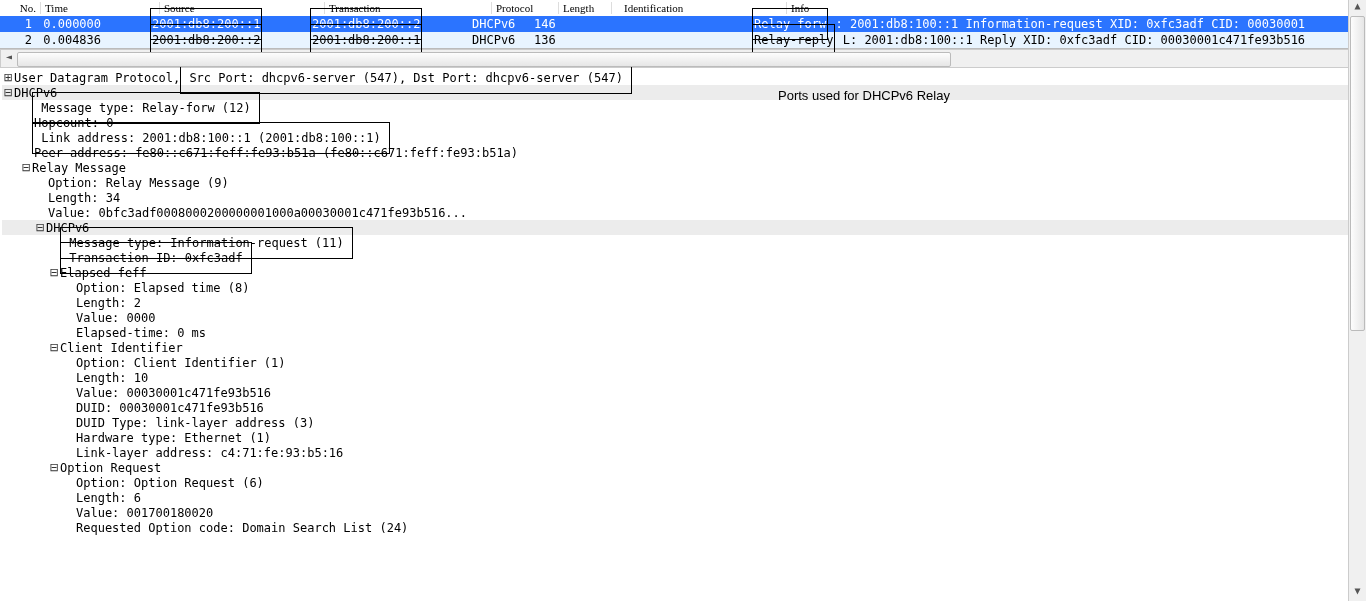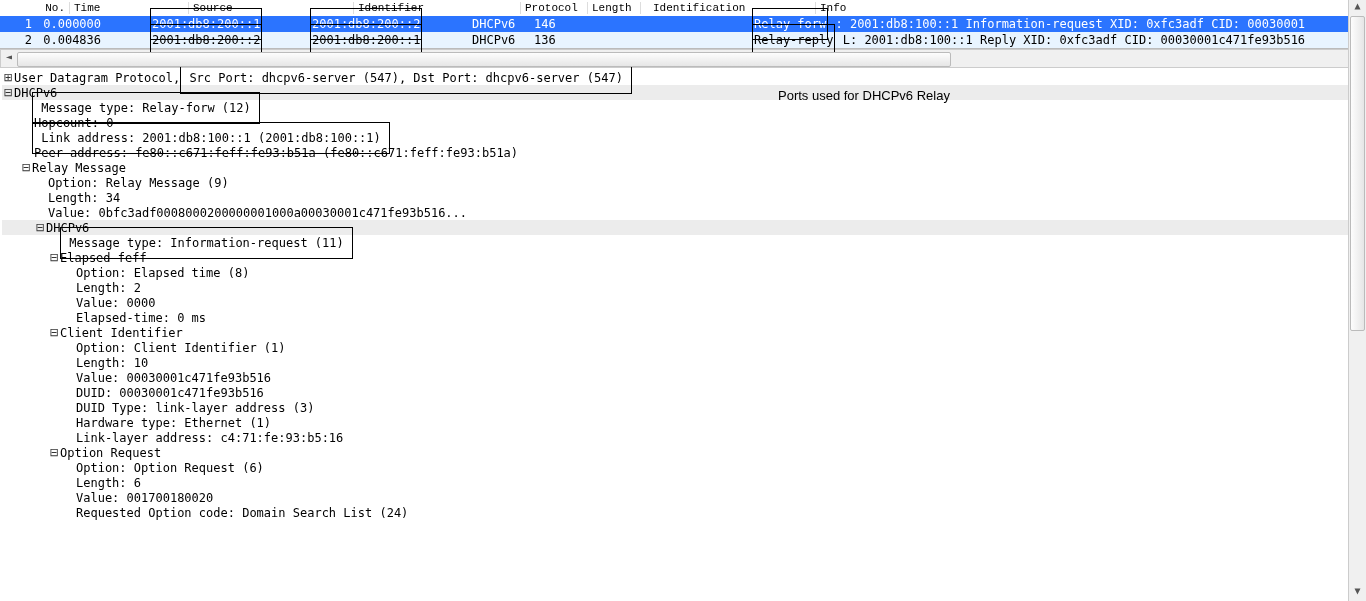--- a/index.html
+++ b/index.html
@@ -1,19 +1,19 @@
 <!DOCTYPE html>
 <html><head>
 <meta charset="utf-8">
 <style>
   html,body{margin:0;padding:0;font-family:"DejaVu Sans Mono","Lucida Console",monospace;font-size:12px;color:#000;background:#fff;}
   .root{width:1366px;height:601px;overflow:hidden;position:relative;}
   .packet-list{border-bottom:1px solid #bbb;}
   .hdr-row,.pkt-row{display:flex;align-items:center;height:16px;white-space:pre;}
-  .hdr-row{background:#fff;font-family:Liberation Mono, monospace;font-size:11px;padding-left:29px;}
+  .hdr-row{background:#fff;font-family:Liberation Serif, serif;font-size:11px;}
   .hdr-cell{border-right:1px solid #ddd;padding-left:4px;}
   .col-no{width:32px;text-align:right;padding-right:4px;}
   .col-time{width:114px;}
   .col-src{width:160px;}
   .col-dst{width:162px;}
   .col-proto{width:62px;}
   .col-len{width:48px;}
   .col-id{width:162px;margin-left:8px;}
   .col-info{flex:1;overflow:hidden;}
   .pkt-row.sel{background:#2b74ff;color:#fff;}
@@ -36,21 +36,21 @@
 </style>
 </head>
 <body>
 <div class="root">
 
 <div class="packet-list">
   <div class="hdr-row">
     <div class="hdr-cell col-no">No.</div>
     <div class="hdr-cell col-time">Time</div>
     <div class="hdr-cell col-src">Source</div>
-    <div class="hdr-cell col-dst">Identifier</div>
+    <div class="hdr-cell col-dst">Transaction</div>
     <div class="hdr-cell col-proto">Protocol</div>
     <div class="hdr-cell col-len">Length</div>
     <div class="hdr-cell col-id">Identification</div>
     <div class="hdr-cell col-info">Info</div>
   </div>
   <div class="pkt-row sel">
     <div class="col-no">1</div>
     <div class="col-time"> <span>0.000000</span></div>
     <div class="col-src"><span class="boxed" style="border-color:#000;"><span>2001:db8:200::1</span></span></div>
     <div class="col-dst"><span class="boxed"><span>2001:db8:200::2</span></span></div>
@@ -89,20 +89,21 @@
   <div class="line"><span class="ind" style="width:30px"></span><span class="boxed"> Link address: 2001:db8:100::1 (2001:db8:100::1) </span></div>
   <div class="line"><span class="ind" style="width:32px"></span><span>Peer address: fe80::c671:feff:fe93:b51a (fe80::c671:feff:fe93:b51a)</span></div>
 
   <div class="line"><span class="ind" style="width:18px"></span><span class="tog">⊟</span> <span>Relay Message</span></div>
   <div class="line"><span class="ind" style="width:46px"></span><span>Option: Relay Message (9)</span></div>
   <div class="line"><span class="ind" style="width:46px"></span><span>Length: 34</span></div>
   <div class="line"><span class="ind" style="width:46px"></span><span>Value: 0bfc3adf0008000200000001000a00030001c471fe93b516...</span></div>
 
   <div class="line shade"><span class="ind" style="width:32px"></span><span class="tog">⊟</span> <span>DHCPv6</span></div>
   <div class="line"><span class="ind" style="width:58px"></span><span class="boxed"> Message type: Information-request (11) </span></div>
+  <div class="line"><span class="ind" style="width:58px"></span><span class="boxed"> Transaction ID: 0xfc3adf </span></div>
 
   <div class="line"><span class="ind" style="width:46px"></span><span class="tog">⊟</span> <span>Elapsed feff</span></div>
   <div class="line"><span class="ind" style="width:74px"></span><span>Option: Elapsed time (8)</span></div>
   <div class="line"><span class="ind" style="width:74px"></span><span>Length: 2</span></div>
   <div class="line"><span class="ind" style="width:74px"></span><span>Value: 0000</span></div>
   <div class="line"><span class="ind" style="width:74px"></span><span>Elapsed-time: 0 ms</span></div>
 
   <div class="line"><span class="ind" style="width:46px"></span><span class="tog">⊟</span> <span>Client Identifier</span></div>
   <div class="line"><span class="ind" style="width:74px"></span><span>Option: Client Identifier (1)</span></div>
   <div class="line"><span class="ind" style="width:74px"></span><span>Length: 10</span></div>

